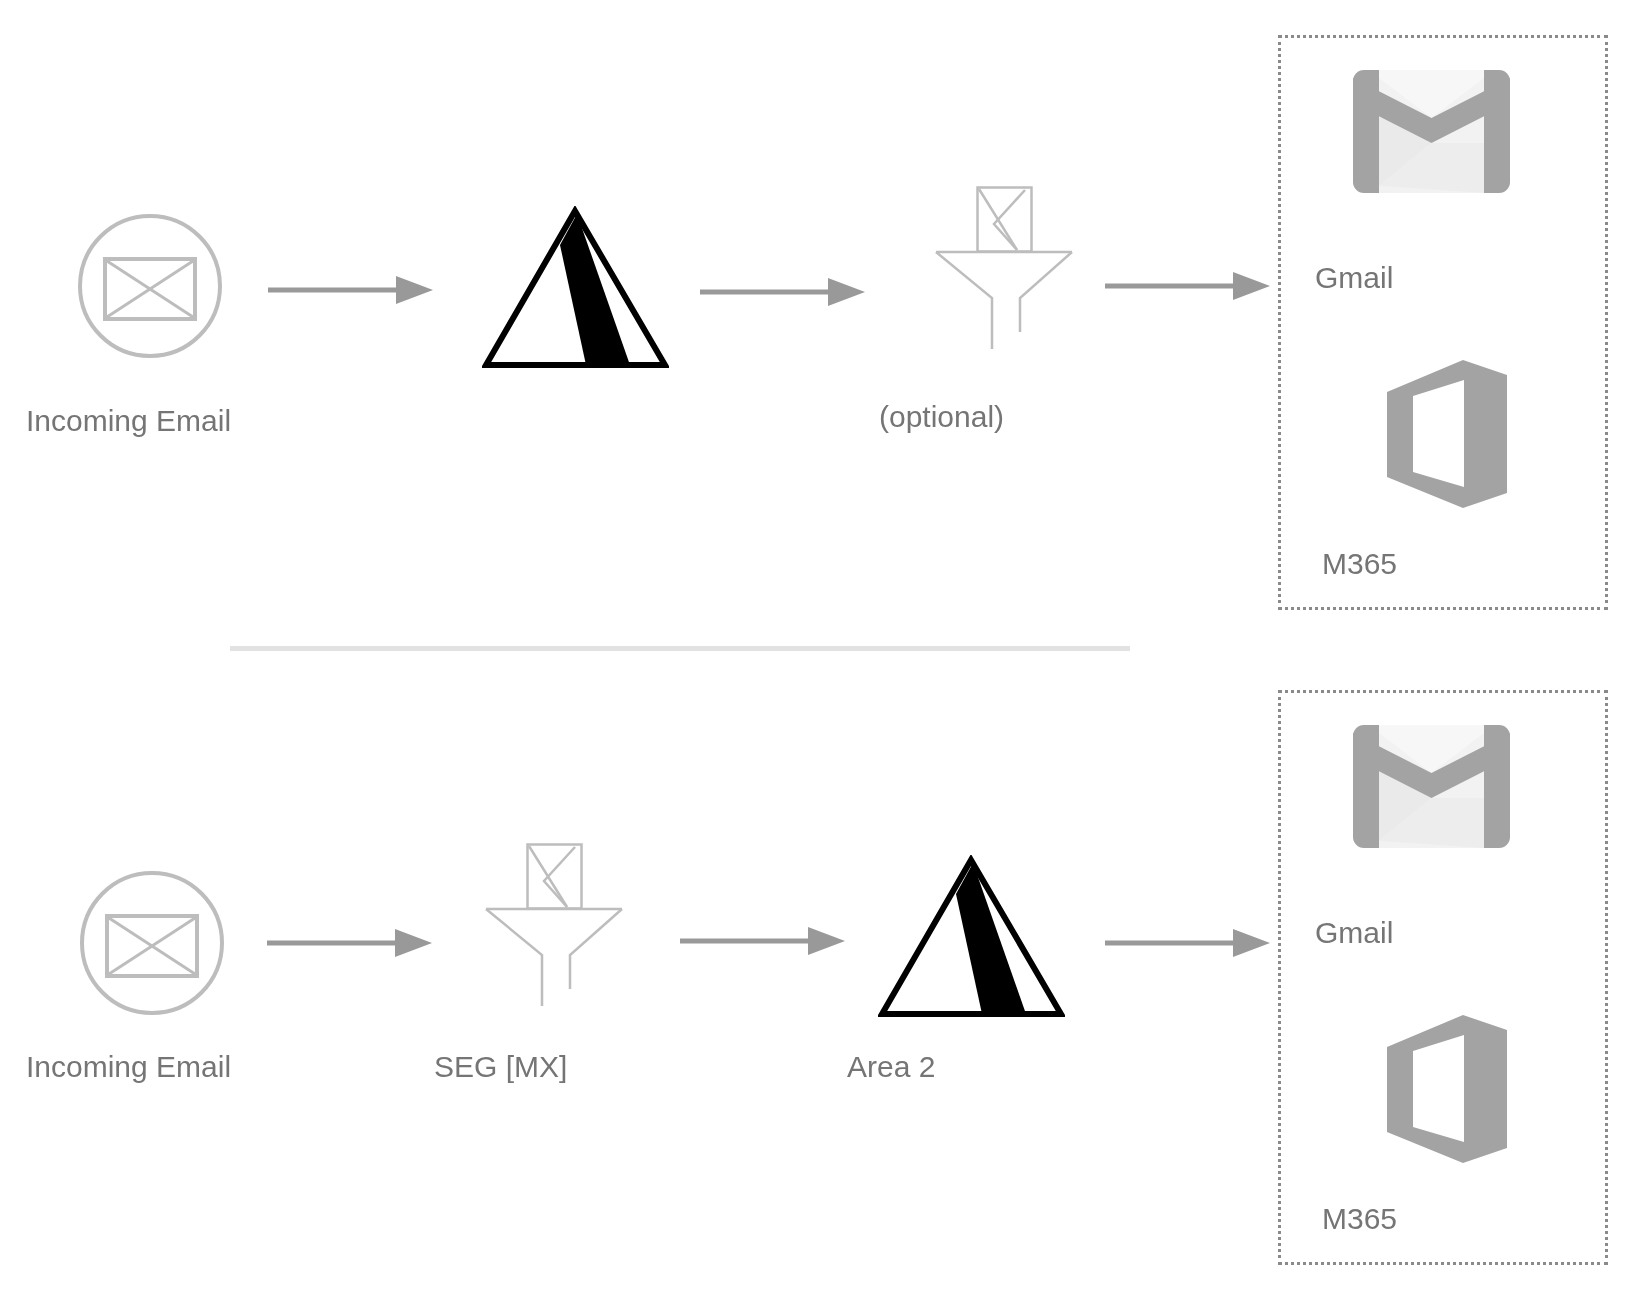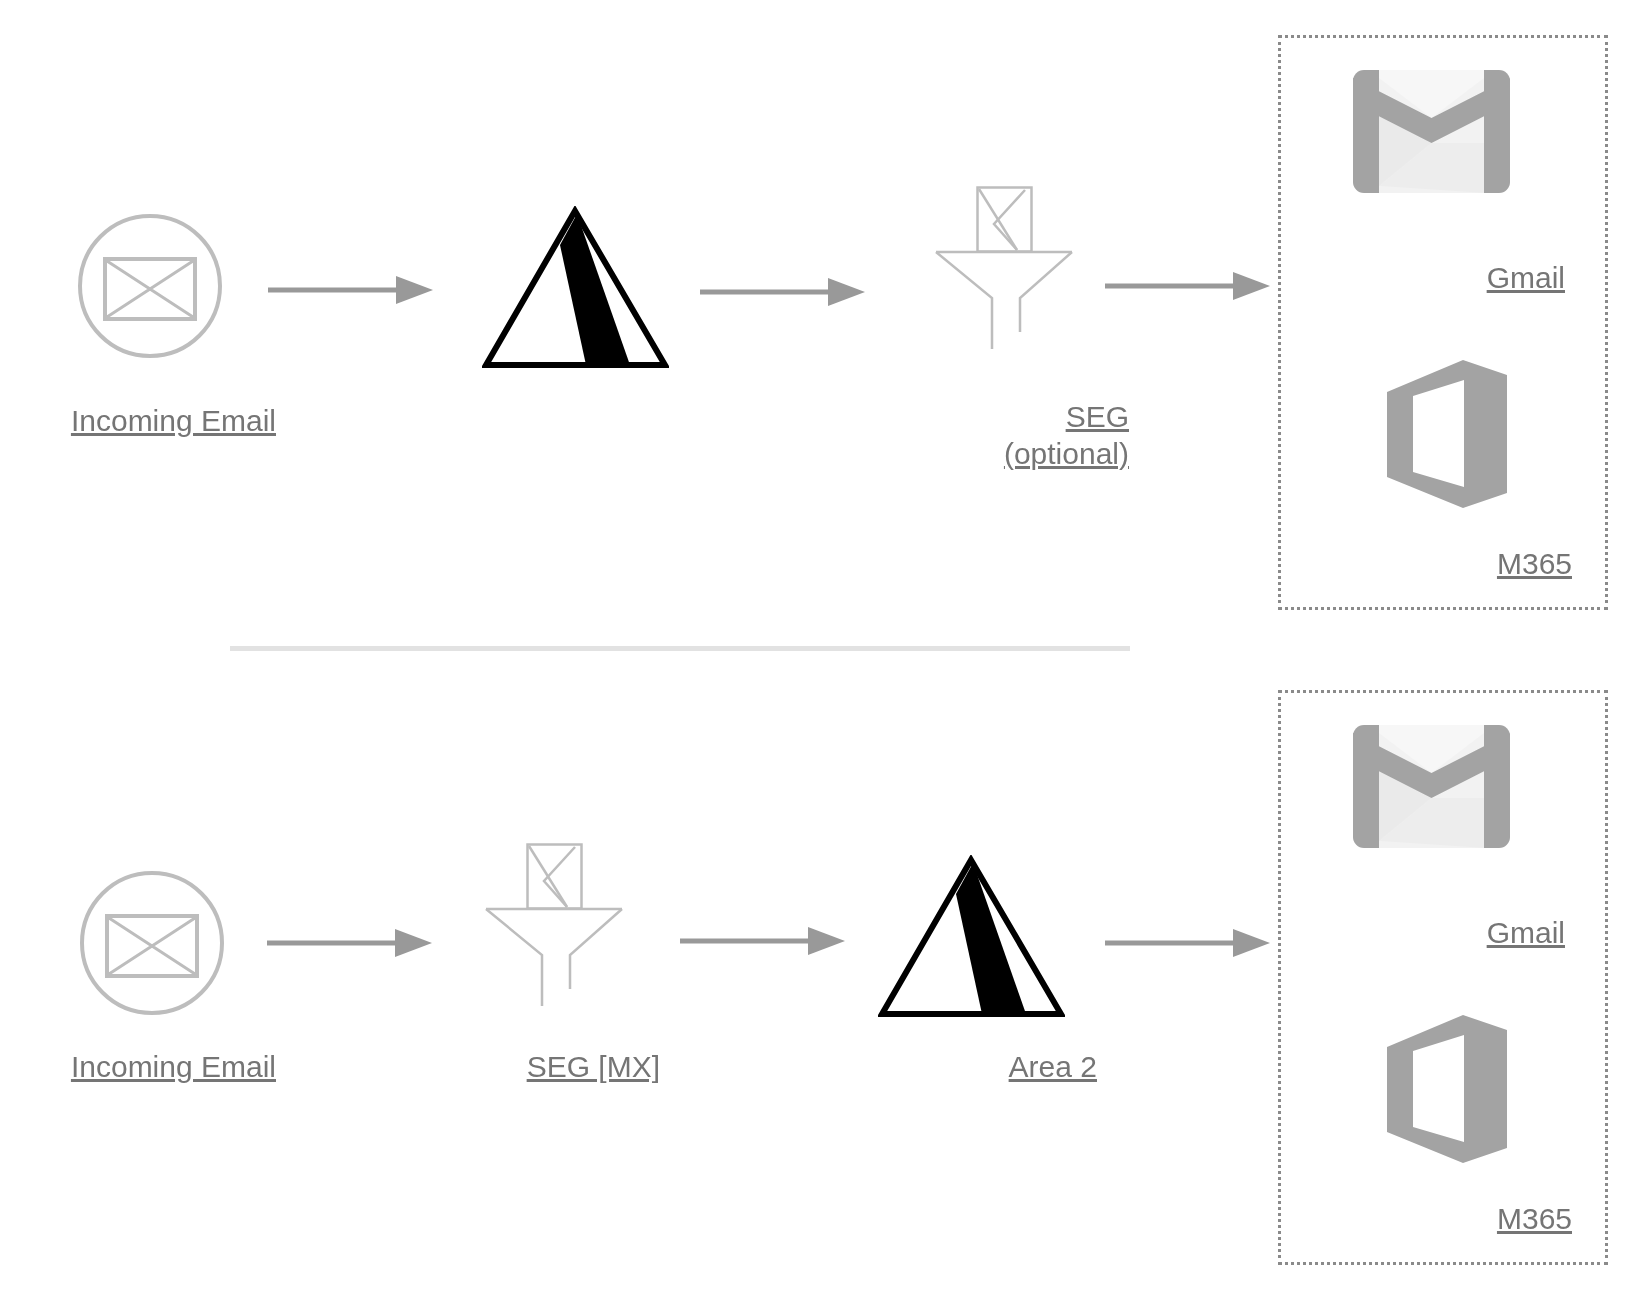--- a/index.html
+++ b/index.html
@@ -2,22 +2,22 @@
 <html><head>
 <meta charset="utf-8">
 <style>
   html,body{margin:0;padding:0;background:#ffffff;}
   .canvas{
     position:relative;width:1642px;height:1306px;background:#ffffff;
     font-family:"Liberation Sans", sans-serif;overflow:hidden;
   }
   .abs{position:absolute;}
   .label{
-    position:absolute;width:250px;text-align:right;
-    font-size:30px;line-height:37px;color:#757575;white-space:nowrap;text-decoration:underline;
+    position:absolute;width:250px;text-align:left;
+    font-size:30px;line-height:37px;color:#757575;white-space:nowrap;
   }
   .dest-box{
     position:absolute;width:330px;height:575px;box-sizing:border-box;
     border:3px dotted #8a8a8a;background:transparent;
   }
   .divider{
     position:absolute;left:230px;top:646px;width:900px;height:5px;background:#e2e2e2;
   }
   svg{display:block;}
 </style>
@@ -62,21 +62,20 @@
         <rect x="42.5" y="1.5" width="54" height="64"></rect>
         <path d="M90,4 L59,38 L82,64"></path>
         <path d="M44,3 L82,64"></path>
         <path d="M1,66 L137,66"></path>
         <path d="M1,66 L57,112 L57,163"></path>
         <path d="M137,66 L85,112 L85,146"></path>
       </g>
     </svg>
   </div>
   <div class="label" style="left:879px;top:398px">
-    <div>SEG</div>
     <div>(optional)</div>
   </div>
 
   <div class="abs" style="left:1105px;top:270px">
     <svg width="166" height="32" viewBox="0 0 166 32">
       <line x1="0" y1="16" x2="132" y2="16" stroke="#999999" stroke-width="5"></line>
       <polygon points="128,2 165,16 128,30" fill="#999999"></polygon>
     </svg>
   </div>
 
@@ -133,21 +132,21 @@
       <g fill="none" stroke="#bdbdbd" stroke-width="2.5">
         <rect x="42.5" y="1.5" width="54" height="64"></rect>
         <path d="M90,4 L59,38 L82,64"></path>
         <path d="M44,3 L82,64"></path>
         <path d="M1,66 L137,66"></path>
         <path d="M1,66 L57,112 L57,163"></path>
         <path d="M137,66 L85,112 L85,146"></path>
       </g>
     </svg>
   </div>
-  <div class="label" style="left:410px;top:1048px">SEG [MX]</div>
+  <div class="label" style="left:434px;top:1048px">SEG [MX]</div>
 
   <div class="abs" style="left:680px;top:925px">
     <svg width="166" height="32" viewBox="0 0 166 32">
       <line x1="0" y1="16" x2="132" y2="16" stroke="#999999" stroke-width="5"></line>
       <polygon points="128,2 165,16 128,30" fill="#999999"></polygon>
     </svg>
   </div>
 
   <div class="abs" style="left:878px;top:855px">
     <svg width="187" height="164" viewBox="0 0 187 164">

